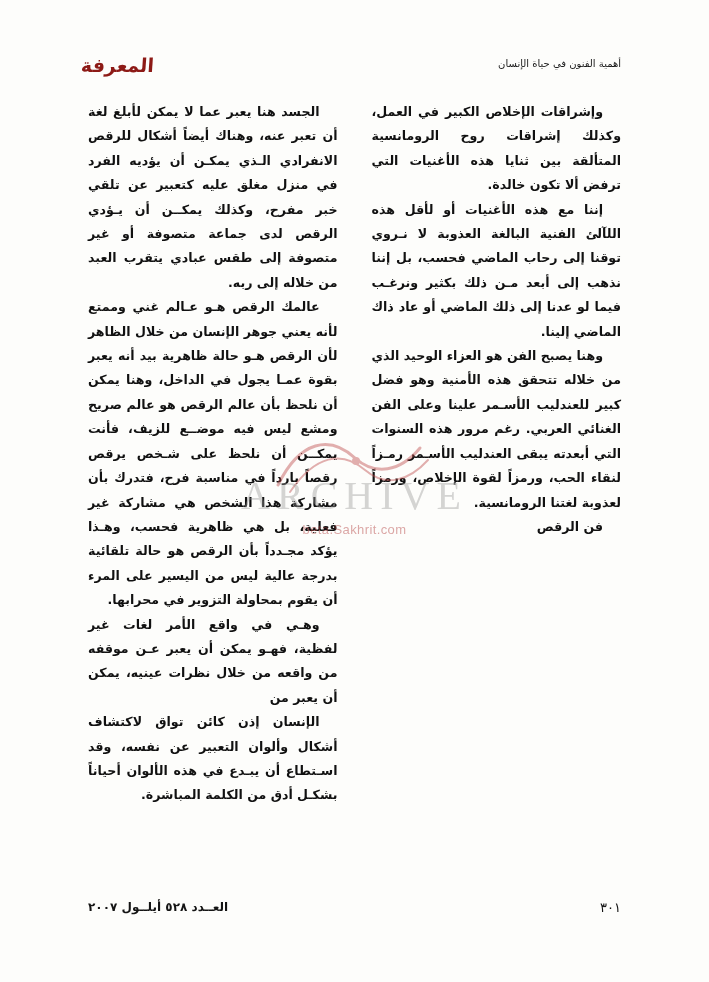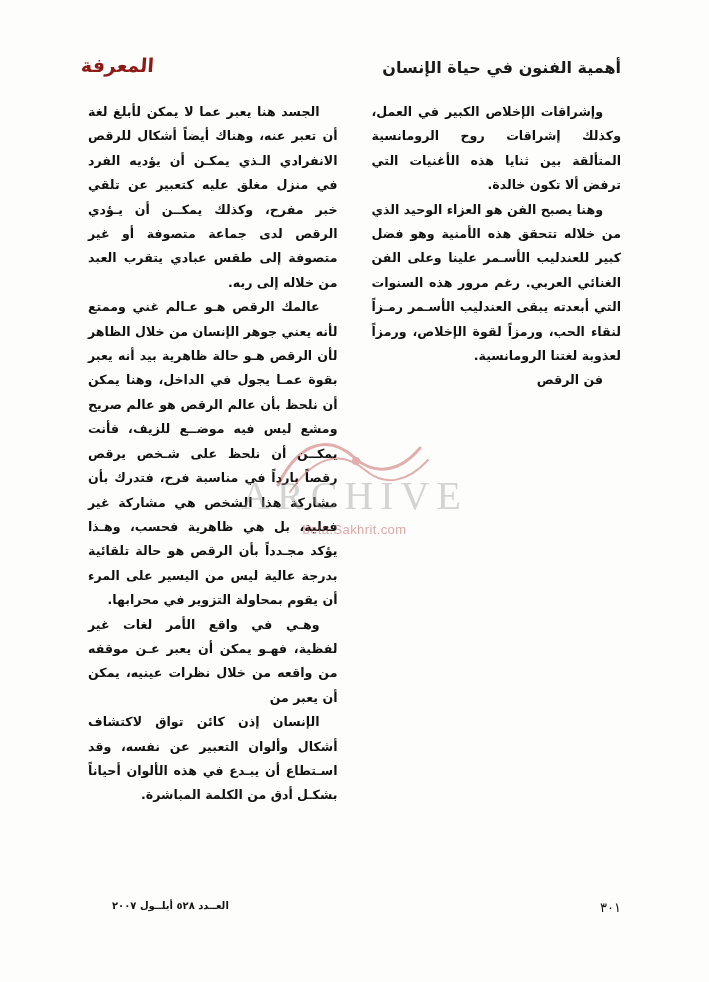--- a/index.html
+++ b/index.html
@@ -22,22 +22,22 @@
     position: absolute;
     top: 52px;
     right: 88px;
     left: 88px;
     height: 34px;
   }
   .header-title {
     position: absolute;
     right: 0;
     top: 6px;
-    font-size: 16px;
-    font-weight: bold;
+    font-size: 10px;
+    font-weight: normal;
     letter-spacing: -0.2px;
     color: #1a1a1a;
     white-space: nowrap;
   }
   .magazine-logo {
     position: absolute;
     left: 0;
     top: -4px;
     width: 66px;
     height: 34px;
@@ -100,25 +100,24 @@
     right: 0;
     top: 0;
     font-size: 13px;
     font-weight: normal;
     letter-spacing: 0.5px;
   }
   .issue-line {
     position: absolute;
     left: 0;
     top: 0;
-    font-size: 10px;
+    font-size: 12px;
     font-weight: bold;
     letter-spacing: 0.4px;
     white-space: nowrap;
-    margin-left: 24px;
   }
 
   
   .watermark {
     position: absolute;
     top: 430px;
     left: 50%;
     transform: translateX(-50%);
     width: 330px;
     height: 140px;
@@ -163,20 +162,21 @@
 
   <div class="header">
     <div class="header-title">أهمية الفنون في حياة الإنسان</div>
     <div class="magazine-logo">المعرفة</div>
   </div>
 
   <div class="columns">
 
     <div class="col">
       <p>وإشراقات الإخلاص الكبير في العمل، وكذلك إشراقات روح الرومانسية المتألقة بين ثنايا هذه الأغنيات التي ترفض ألا تكون خالدة.</p>
+      <p>إننا مع هذه الأغنيات أو لأقل هذه اللآلئ الفنية البالغة العذوبة لا نـروي توقنا إلى رحاب الماضي فحسب، بل إننا نذهب إلى أبعد مـن ذلك بكثير ونرغـب فيما لو عدنا إلى ذلك الماضي أو عاد ذاك الماضي إلينا.</p>
       <p>وهنا يصبح الفن هو العزاء الوحيد الذي من خلاله تتحقق هذه الأمنية وهو فضل كبير للعندليب الأسـمر علينا وعلى الفن الغنائي العربي. رغم مرور هذه السنوات التي أبعدته يبقى العندليب الأسـمر رمـزاً لنقاء الحب، ورمزاً لقوة الإخلاص، ورمزاً لعذوبة لغتنا الرومانسية.</p>
       <p class="section-head">فن الرقص</p>
     </div>
 
     <div class="col">
       <p>الجسد هنا يعبر عما لا يمكن لأبلغ لغة أن تعبر عنه، وهناك أيضاً أشكال للرقص الانفرادي الـذي يمكـن أن يؤديه الفرد في منزل مغلق عليه كتعبير عن تلقي خبر مفرح، وكذلك يمكــن أن يـؤدي الرقص لدى جماعة متصوفة أو غير متصوفة إلى طقس عبادي يتقرب العبد من خلاله إلى ربه.</p>
       <p>عالمك الرقص هـو عـالم غني وممتع لأنه يعني جوهر الإنسان من خلال الظاهر لأن الرقص هـو حالة ظاهرية بيد أنه يعبر بقوة عمـا يجول في الداخل، وهنا يمكن أن نلحظ بأن عالم الرقص هو عالم صريح ومشع ليس فيه موضــع للزيف، فأنت يمكــن أن نلحظ على شـخص يرقص رقصاً بارداً في مناسبة فرح، فتدرك بأن مشاركة هذا الشخص هي مشاركة غير فعلية، بل هي ظاهرية فحسب، وهـذا يؤكد مجـدداً بأن الرقص هو حالة تلقائية بدرجة عالية ليس من اليسير على المرء أن يقوم بمحاولة التزوير في محرابها.</p>
       <p>وهـي في واقع الأمر لغات غير لفظية، فهـو يمكن أن يعبر عـن موقفه من واقعه من خلال نظرات عينيه، يمكن أن يعبر من</p>
       <p>الإنسان إذن كائن تواق لاكتشاف أشكال وألوان التعبير عن نفسه، وقد اسـتطاع أن يبـدع في هذه الألوان أحياناً بشكـل أدق من الكلمة المباشرة.</p>
     </div>

